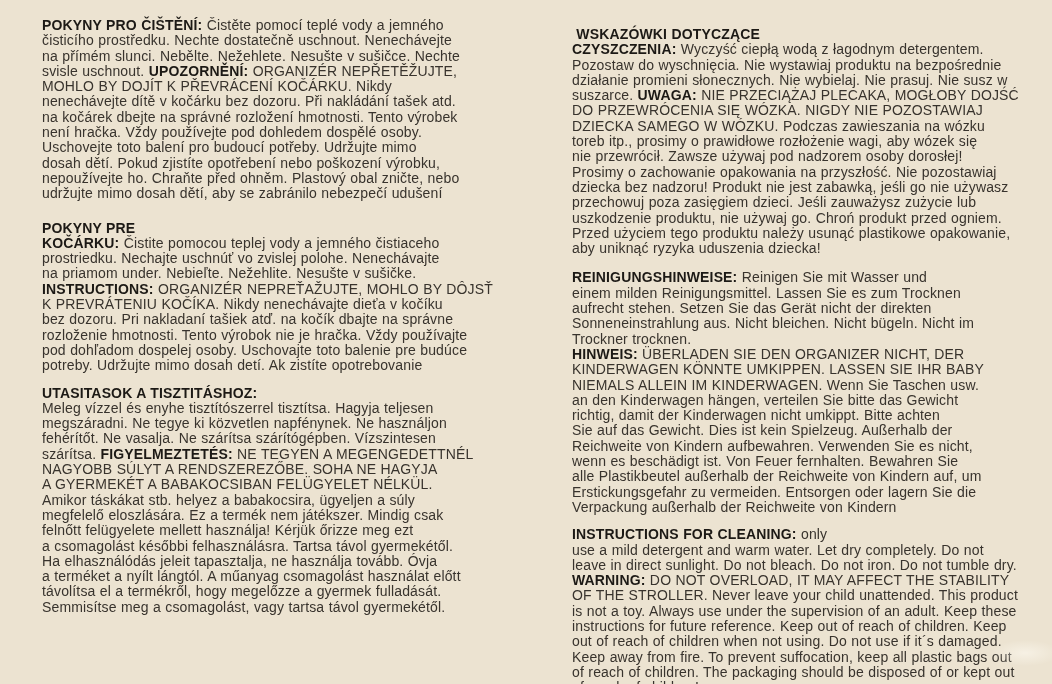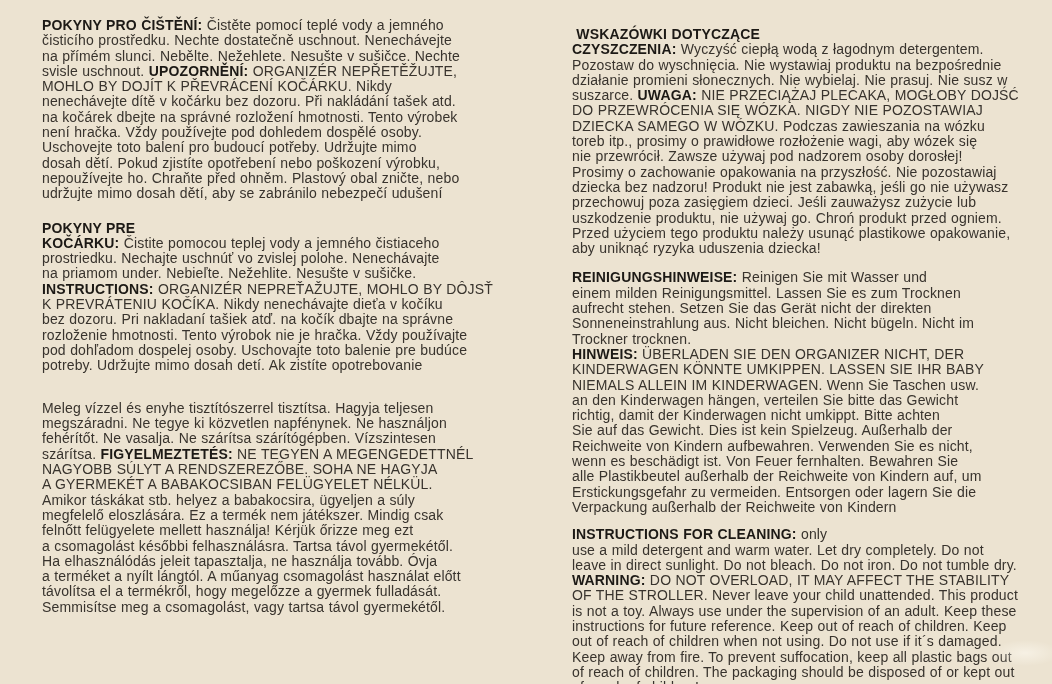--- a/index.html
+++ b/index.html
@@ -58,21 +58,21 @@
       <p class="section gap12"><b>POKYNY PRE
 KOČÁRKU:</b><span> Čistite pomocou teplej vody a jemného čistiaceho
 prostriedku. Nechajte uschnúť vo zvislej polohe. Nenechávajte
 na priamom under. Nebieľte. Nežehlite. Nesušte v sušičke.
 </span><b>INSTRUCTIONS:</b><span> ORGANIZÉR NEPREŤAŽUJTE, MOHLO BY DÔJSŤ
 K PREVRÁTENIU KOČÍKA. Nikdy nenechávajte dieťa v kočíku
 bez dozoru. Pri nakladaní tašiek atď. na kočík dbajte na správne
 rozloženie hmotnosti. Tento výrobok nie je hračka. Vždy používajte
 pod dohľadom dospelej osoby. Uschovajte toto balenie pre budúce
 potreby. Udržujte mimo dosah detí. Ak zistíte opotrebovanie</span></p>
-      <p class="section"><span>
+      <p class="section"><b>UTASITASOK A TISZTITÁSHOZ:</b><span>
 Meleg vízzel és enyhe tisztítószerrel tisztítsa. Hagyja teljesen
 megszáradni. Ne tegye ki közvetlen napfénynek. Ne használjon
 fehérítőt. Ne vasalja. Ne szárítsa szárítógépben. Vízszintesen
 szárítsa. </span><b>FIGYELMEZTETÉS:</b><span> NE TEGYEN A MEGENGEDETTNÉL
 NAGYOBB SÚLYT A RENDSZEREZŐBE. SOHA NE HAGYJA
 A GYERMEKÉT A BABAKOCSIBAN FELÜGYELET NÉLKÜL.
 Amikor táskákat stb. helyez a babakocsira, ügyeljen a súly
 megfelelő eloszlására. Ez a termék nem játékszer. Mindig csak
 felnőtt felügyelete mellett használja! Kérjük őrizze meg ezt
 a csomagolást későbbi felhasználásra. Tartsa távol gyermekétől.

